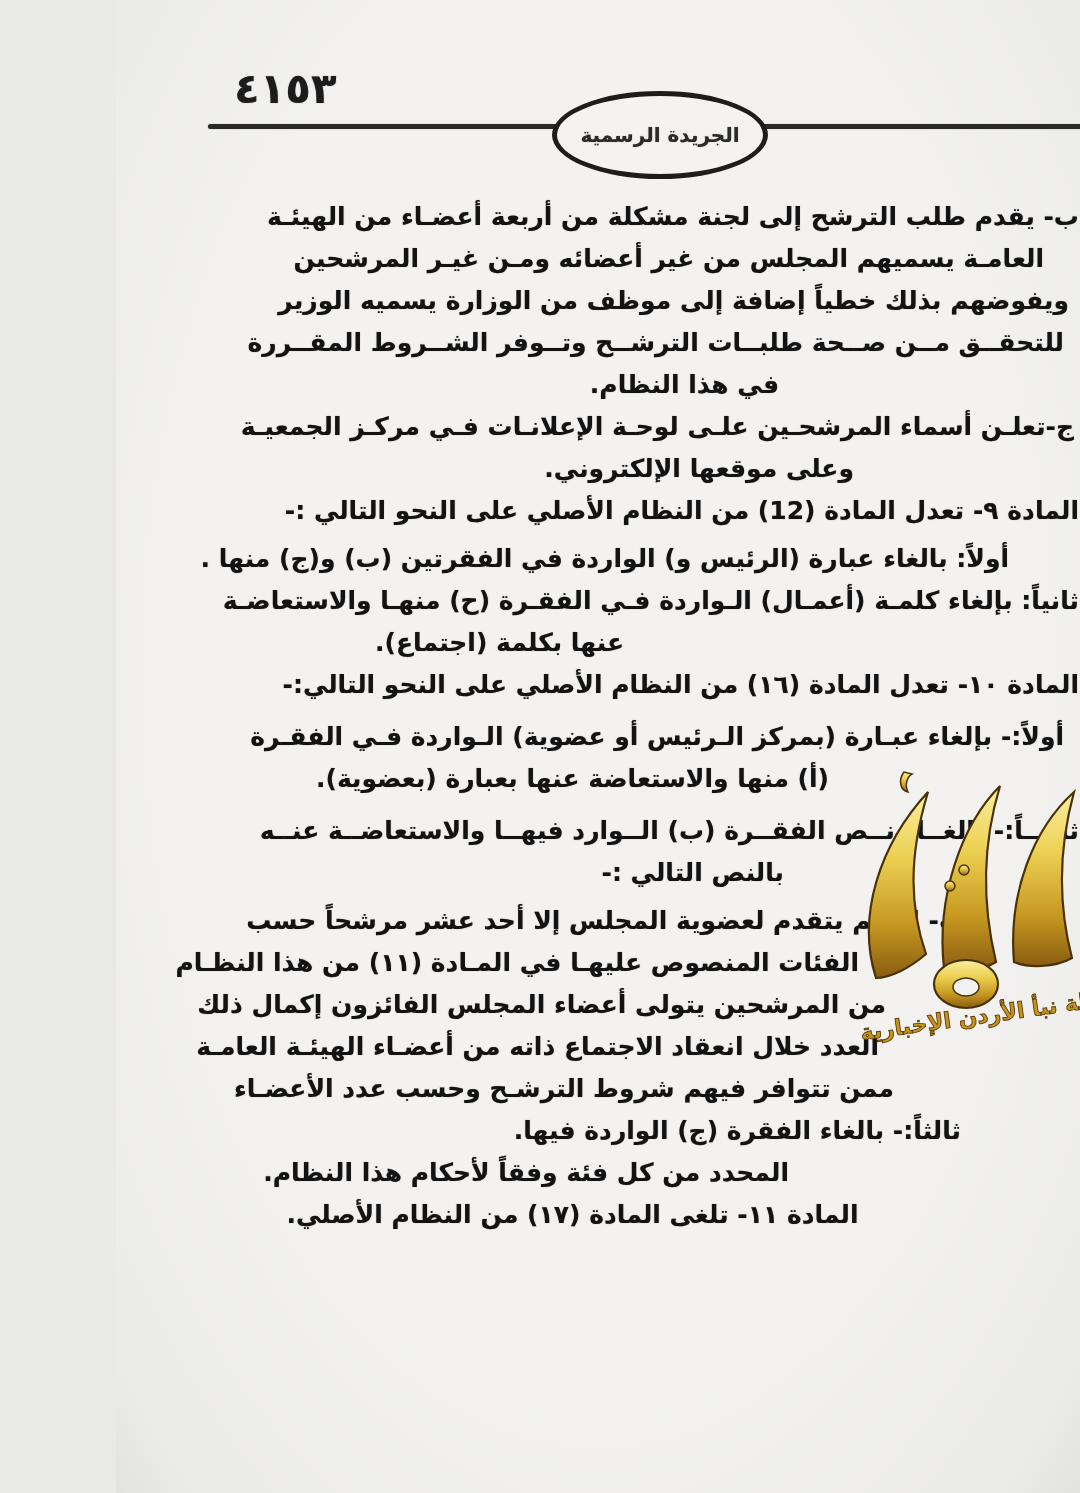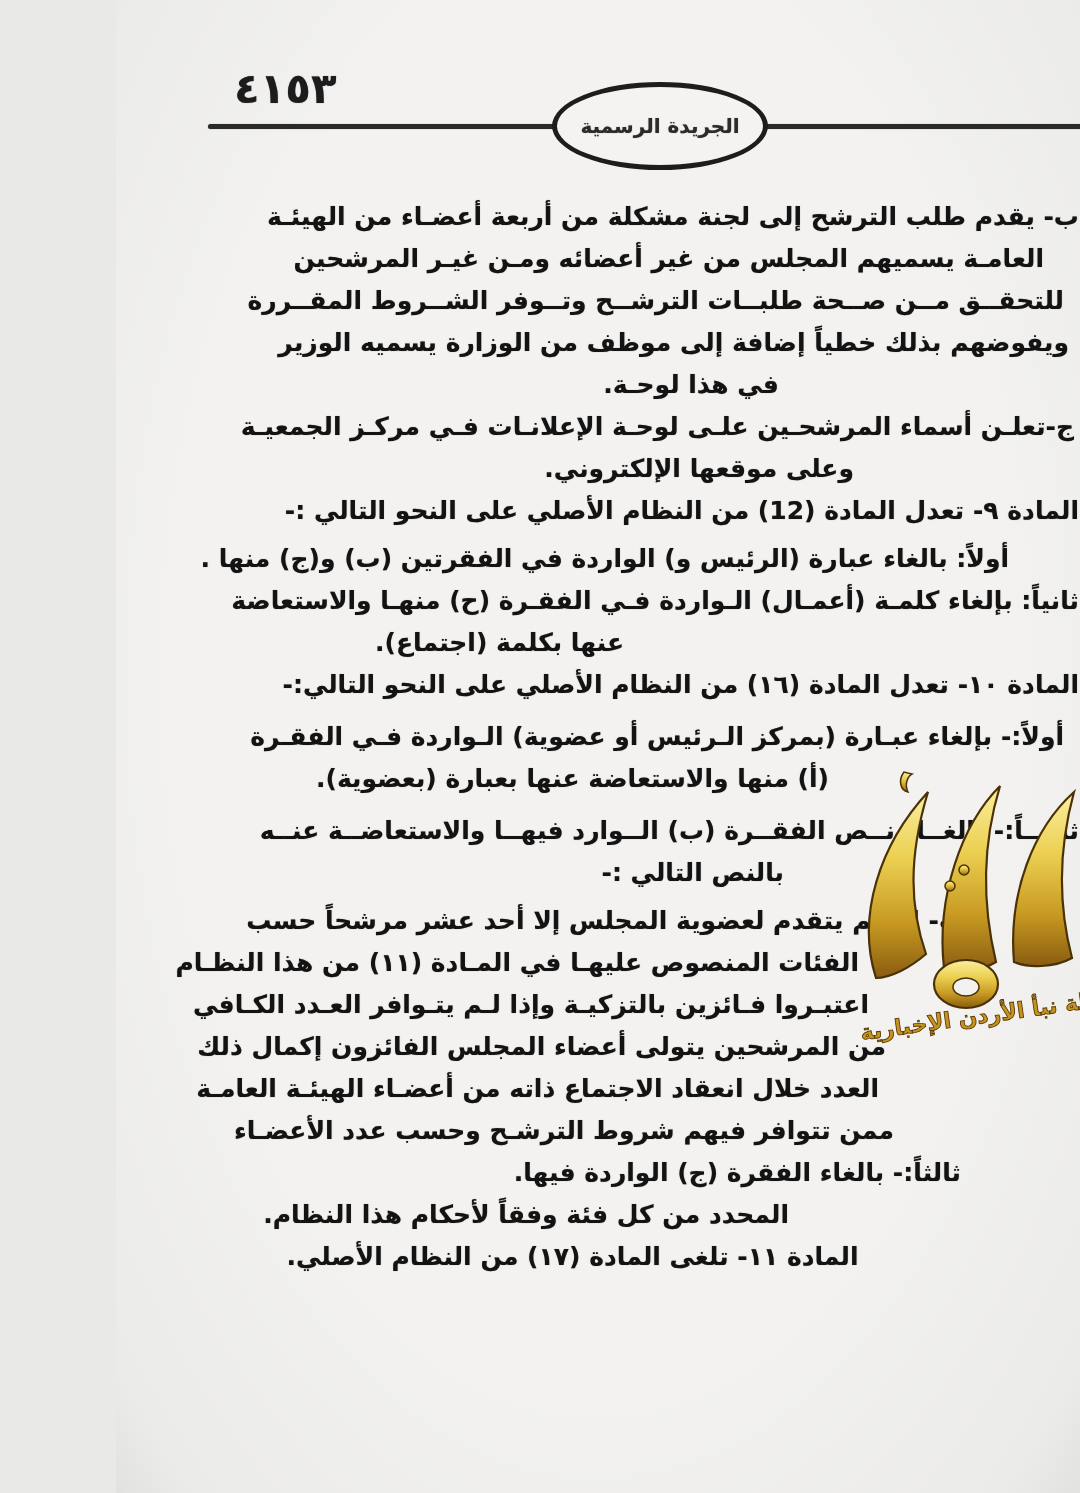--- a/index.html
+++ b/index.html
@@ -28,21 +28,21 @@
   .header-rule {
     position: absolute;
     top: 124px; left: 92px;
     width: 912px; height: 5px;
     background: #2a2a2a;
     border-radius: 3px;
     box-shadow: 0 0 1px rgba(0,0,0,.5);
   }
   .header-ellipse {
     position: absolute;
-    top: 82px; left: 436px;
+    top: 91px; left: 436px;
     width: 206px; height: 78px;
     background: #f4f3f1;
     border: 5px solid #1d1d1d;
     border-radius: 50%;
     display: flex; align-items: center; justify-content: center;
   }
   .header-ellipse span {
     font-size: 20px; font-weight: bold;
     color: #2b2b2b;
     text-shadow: 0 0 1px rgba(40,40,40,.6);
@@ -80,37 +80,36 @@
 
   <div class="header-rule"></div>
 
   <div class="header-ellipse">
     <span>الجريدة الرسمية</span>
   </div>
 
   <div class="body-text">
       <div class="line">ب- يقدم طلب الترشح إلى لجنة مشكلة من أربعة أعضـاء من الهيئـة</div>
       <div class="line" style="margin-right: 35px;">العامـة يسميهم المجلس من غير أعضائه ومـن غيـر المرشحين</div>
+      <div class="line" style="margin-right: 10px;">ويفوضهم بذلك خطياً إضافة إلى موظف من الوزارة يسميه الوزير</div>
       <div class="line" style="margin-right: 15px;">للتحقــق مــن صــحة طلبــات الترشــح وتــوفر الشــروط المقــررة</div>
-      <div class="line" style="margin-right: 10px;">ويفوضهم بذلك خطياً إضافة إلى موظف من الوزارة يسميه الوزير</div>
-      <div class="line" style="margin-right: 300px;">في هذا لوحـة.</div>
+      <div class="line" style="margin-right: 300px;">في هذا النظام.</div>
       <div class="line" style="margin-right: 5px;">ج-تعلـن أسماء المرشحـين علـى لوحـة الإعلانـات فـي مركـز الجمعيـة</div>
       <div class="line" style="margin-right: 225px;">وعلى موقعها الإلكتروني.</div>
       <div class="line">المادة ٩- تعدل المادة (12) من النظام الأصلي على النحو التالي :-</div>
       <div class="line" style="margin-right: 70px; margin-top: 6px;">أولاً: بالغاء عبارة (الرئيس و) الواردة في الفقرتين (ب) و(ج) منها .</div>
-      <div class="line">ثانياً: بإلغاء كلمـة (أعمـال) الـواردة فـي الفقـرة (ح) منهـا والاستعاضة</div>
+      <div class="line">ثانياً: بإلغاء كلمـة (أعمـال) الـواردة فـي الفقـرة (ح) منهـا والاستعاضـة</div>
       <div class="line" style="margin-right: 455px;">عنها بكلمة (اجتماع).</div>
       <div class="line">المادة ١٠- تعدل المادة (١٦) من النظام الأصلي على النحو التالي:-</div>
       <div class="line" style="margin-right: 15px; margin-top: 10px;">أولاً:- بإلغاء عبـارة (بمركز الـرئيس أو عضوية) الـواردة فـي الفقـرة</div>
       <div class="line" style="margin-right: 250px; text-align: right;">(أ) منها والاستعاضة عنها بعبارة (بعضوية).</div>
       <div class="line" style="margin-top: 10px;">ثانيــاً:- بإلغــاء نــص الفقــرة (ب) الــوارد فيهــا والاستعاضــة عنــه</div>
       <div class="line" style="margin-right: 295px;">بالنص التالي :-</div>
       <div class="line" style="margin-right: 115px; margin-top: 6px;">ب- إذا لم يتقدم لعضوية المجلس إلا أحد عشر مرشحاً حسب</div>
       <div class="line" style="margin-right: 220px;">الفئات المنصوص عليهـا في المـادة (١١) من هذا النظـام</div>
-      <div class="line" style="margin-right: 210px;">اعتبـروا فـائزين بالتزكيـة وإذا لـم يتـوافر العـدد الكـافي</div>
       <div class="line" style="margin-right: 193px;">من المرشحين يتولى أعضاء المجلس الفائزون إكمال ذلك</div>
       <div class="line" style="margin-right: 200px;">العدد خلال انعقاد الاجتماع ذاته من أعضـاء الهيئـة العامـة</div>
       <div class="line" style="margin-right: 185px;">ممن تتوافر فيهم شروط الترشـح وحسب عدد الأعضـاء</div>
       <div class="line" style="margin-right: 118px;">ثالثاً:- بالغاء الفقرة (ج) الواردة فيها.</div>
       <div class="line" style="margin-right: 290px;">المحدد من كل فئة وفقاً لأحكام هذا النظام.</div>
       <div class="line" style="margin-right: 105px; text-align: center;">المادة ١١- تلغى المادة (١٧) من النظام الأصلي.</div>
     </div>
 
   <div class="watermark">
     <svg viewBox="0 0 290 290" width="290" height="290">

